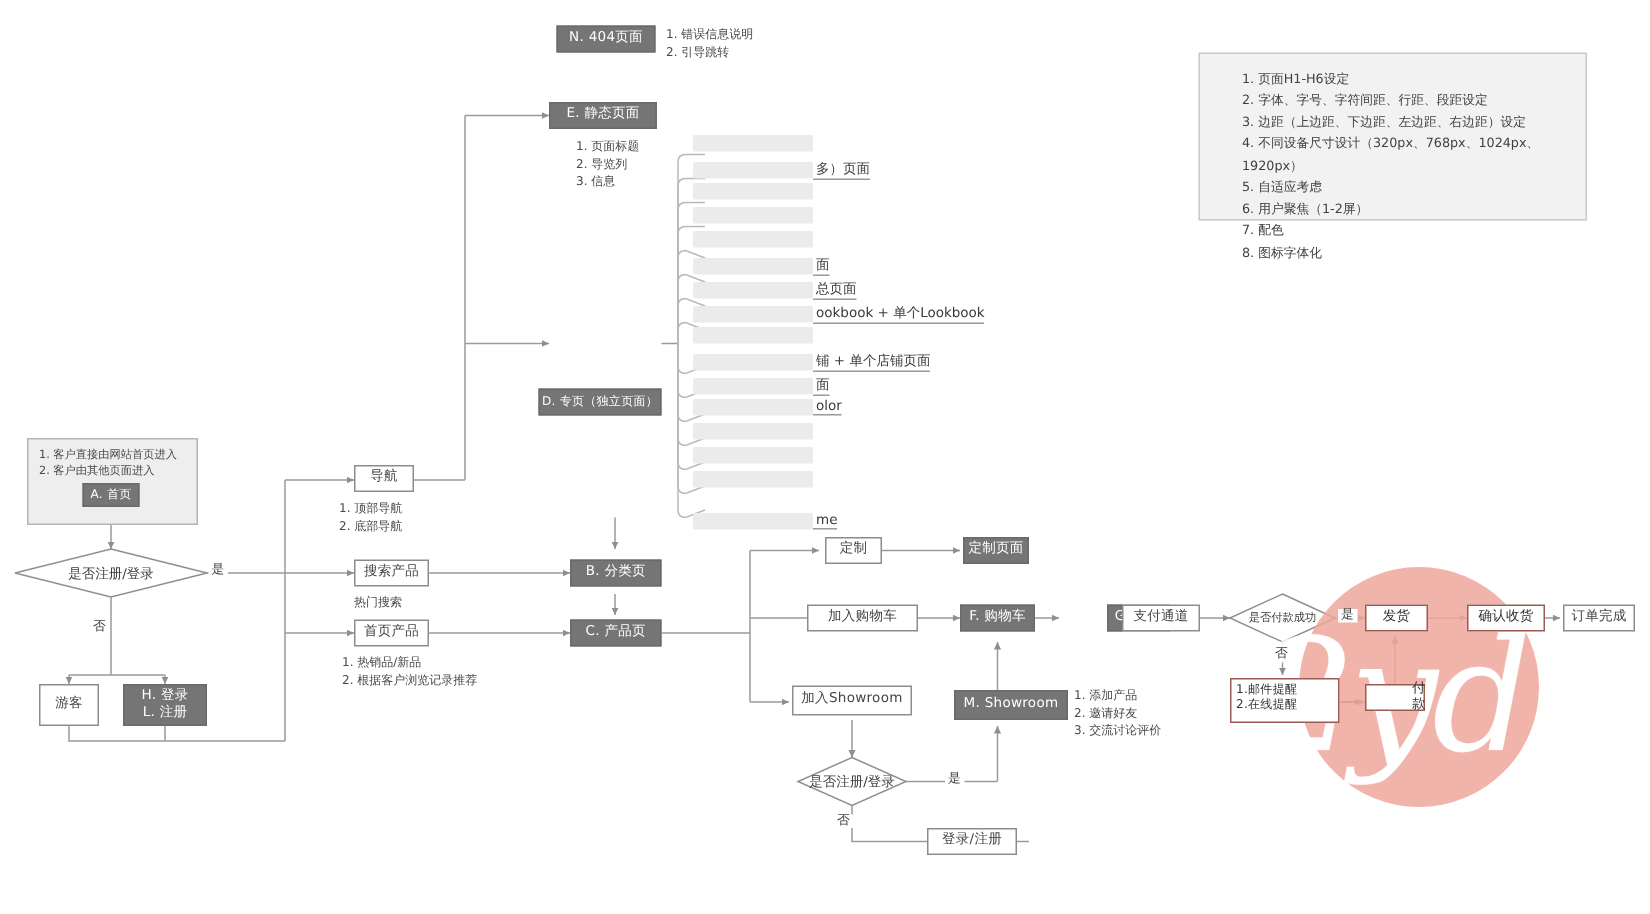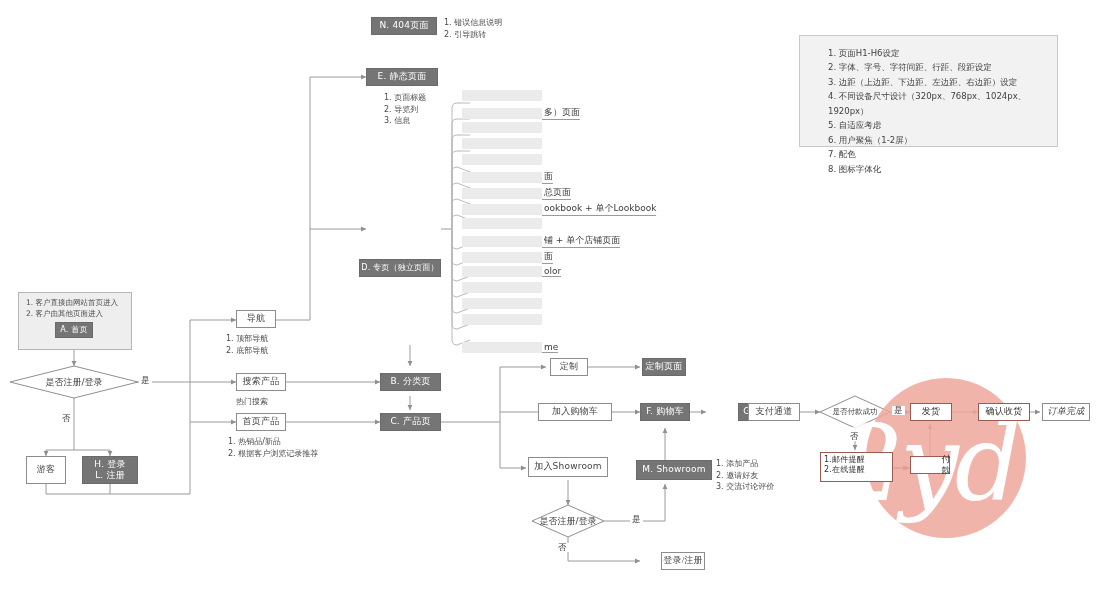--- a/index.html
+++ b/index.html
@@ -246,31 +246,31 @@
   <div class="elabel" style="left:892px;top:406px;">是</div>
   <div class="elabel" style="left:848px;top:432px;">否</div>
 
   <div class="node box-alert multiline" style="left:820px;top:452px;width:73px;height:30px;align-items:flex-start;
               justify-content:flex-start;padding:2px 3px;text-align:left;font-size:8px;">1.邮件提醒
 2.在线提醒</div>
 
   <div class="node box-alert" style="left:910px;top:403px;width:42px;height:18px;">发货</div>
   <div class="node box-alert" style="left:910px;top:456px;width:40px;height:18px;padding-left:32px;">付款</div>
   <div class="node box-alert" style="left:978px;top:403px;width:52px;height:18px;">确认收货</div>
-  <div class="node box-white" style="left:1042px;top:403px;width:48px;height:18px;font-style:italic;">订单完成</div>
+  <div class="node box-white" style="left:1042px;top:403px;width:48px;height:18px;">订单完成</div>
 
   <div class="node box-white" style="left:528px;top:457px;width:80px;height:20px;">加入Showroom</div>
 
   <div class="diamond" style="left:508px;top:505px;width:120px;height:32px;">
     <div class="dtext">是否注册/登录</div>
   </div>
   <div class="elabel" style="left:630px;top:515px;">是</div>
   <div class="elabel" style="left:556px;top:543px;">否</div>
 
-  <div class="node box-white" style="left:661px;top:552px;width:44px;height:18px;font-family:Liberation Serif, serif;">登录/注册</div>
+  <div class="node box-white" style="left:618px;top:552px;width:60px;height:18px;">登录/注册</div>
 
   <div class="node box-gray" style="left:636px;top:460px;width:76px;height:20px;">M. Showroom</div>
   <div class="anno" style="left:716px;top:458px;width:110px;">1. 添加产品
 2. 邀请好友
 3. 交流讨论评价</div>
 
   <div class="box-note" style="position:absolute;left:799px;top:35px;width:257px;height:110px;"></div>
   <div class="note-body" style="left:828px;top:46px;width:230px;">1. 页面H1-H6设定
 2. 字体、字号、字符间距、行距、段距设定
 3. 边距（上边距、下边距、左边距、右边距）设定

